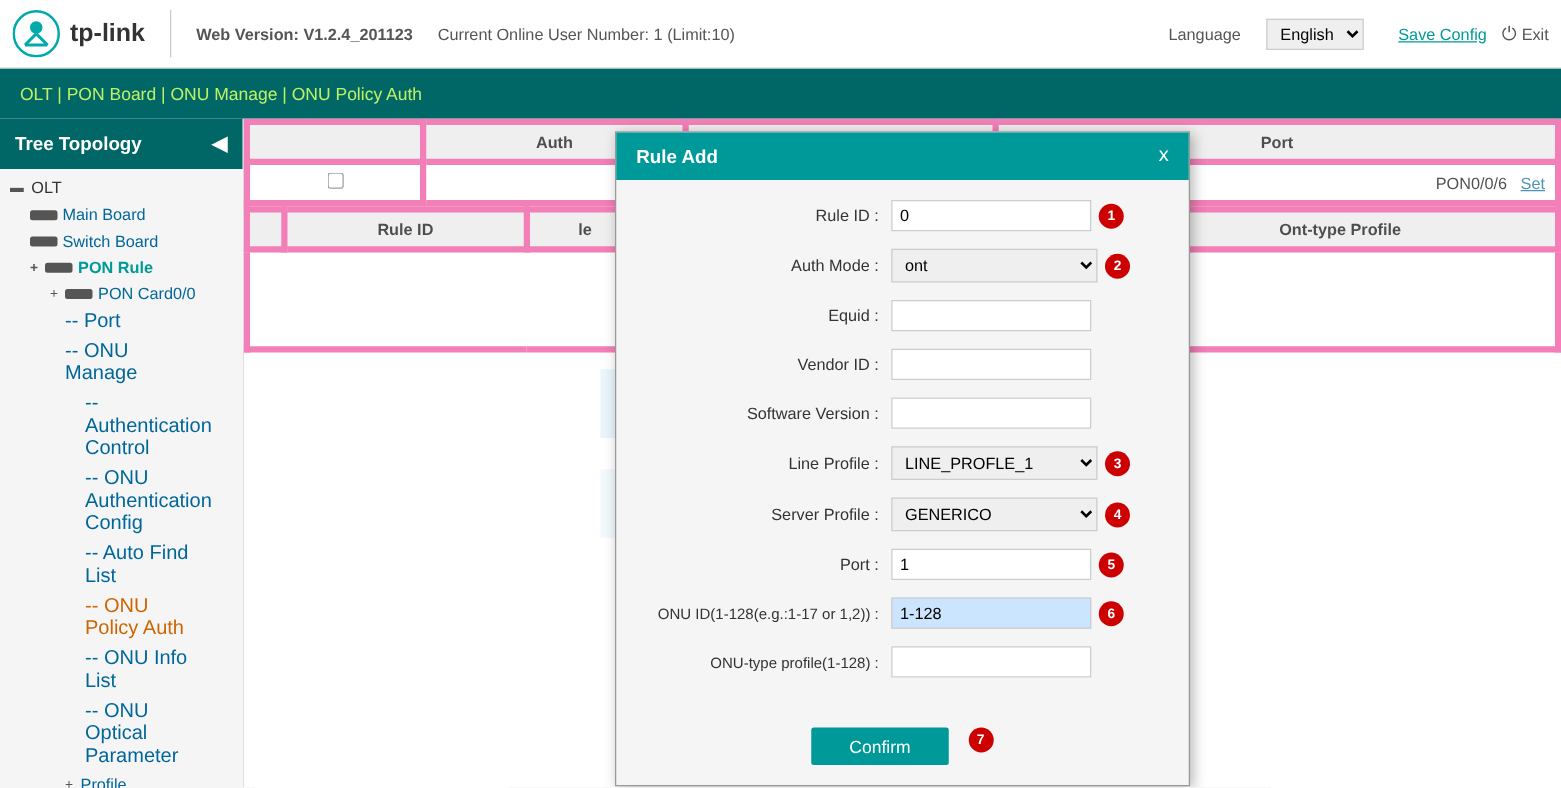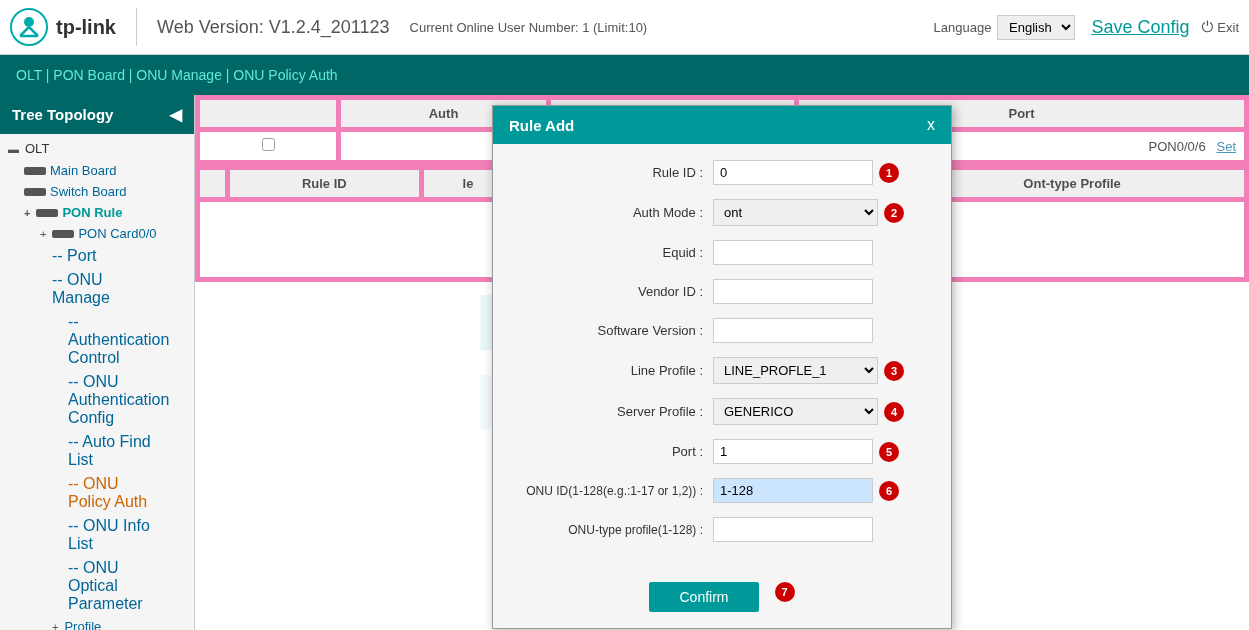--- a/index.html
+++ b/index.html
@@ -62,21 +62,21 @@
       display: flex;
       align-items: center;
       gap: 4px;
       color: #555;
       cursor: pointer;
     }
 
     
     #breadcrumb-bar {
       background: #006666;
-      color: #5eead4;
+      color: #bef264;
       padding: 8px 16px;
       font-size: 14px;
       height: 40px;
       display: flex;
       align-items: center;
     }
 
     
     #main-layout {
       display: flex;
@@ -290,31 +290,31 @@
     <svg id="logo-icon" viewBox="0 0 38 38" fill="none" xmlns="http://www.w3.org/2000/svg">
       <circle cx="19" cy="19" r="18" stroke="#00AAAA" stroke-width="2" fill="white"></circle>
       <circle cx="19" cy="14" r="5" fill="#00AAAA"></circle>
       <line x1="19" y1="19" x2="10" y2="28" stroke="#00AAAA" stroke-width="2.5"></line>
       <line x1="19" y1="19" x2="28" y2="28" stroke="#00AAAA" stroke-width="2.5"></line>
       <line x1="10" y1="28" x2="28" y2="28" stroke="#00AAAA" stroke-width="2.5"></line>
     </svg>
     <span id="logo-text" style="font-size:20px;font-weight:bold;color:#333;">tp-link</span>
   </div>
   <div id="header-info">
-    <span style="color:#555;font-size:18px;">Web Version: V1.2.4_201123</span>
+    <span style="color:#555;font-size:13px;font-weight:bold;">Web Version: V1.2.4_201123</span>
     <span style="color:#555;font-size:13px;">Current Online User Number: 1 (Limit:10)</span>
   </div>
-  <div id="language-area" style="display:flex;align-items:center;gap:6px;">
+  <div id="language-area" style="display:flex;align-items:center;gap:20px;">
     <span style="color:#555;">Language</span>
     <select id="language-select">
       <option>English</option>
       <option>Chinese</option>
     </select>
   </div>
-  <button id="save-config-btn" style="color:#009999;background:none;border:none;cursor:pointer;font-size:18px;text-decoration:underline;margin-left:16px;">Save Config</button>
+  <button id="save-config-btn" style="color:#009999;background:none;border:none;cursor:pointer;font-size:13px;text-decoration:underline;margin-left:28px;">Save Config</button>
   <div id="exit-area" style="display:flex;align-items:center;gap:4px;color:#555;margin-left:12px;cursor:pointer;">
     <span style="font-size:15px;">⏻</span>
     <span>Exit</span>
   </div>
 </div>
 
 <div id="breadcrumb-bar">
   <span>OLT | PON Board | ONU Manage | ONU Policy Auth</span>
 </div>
 

